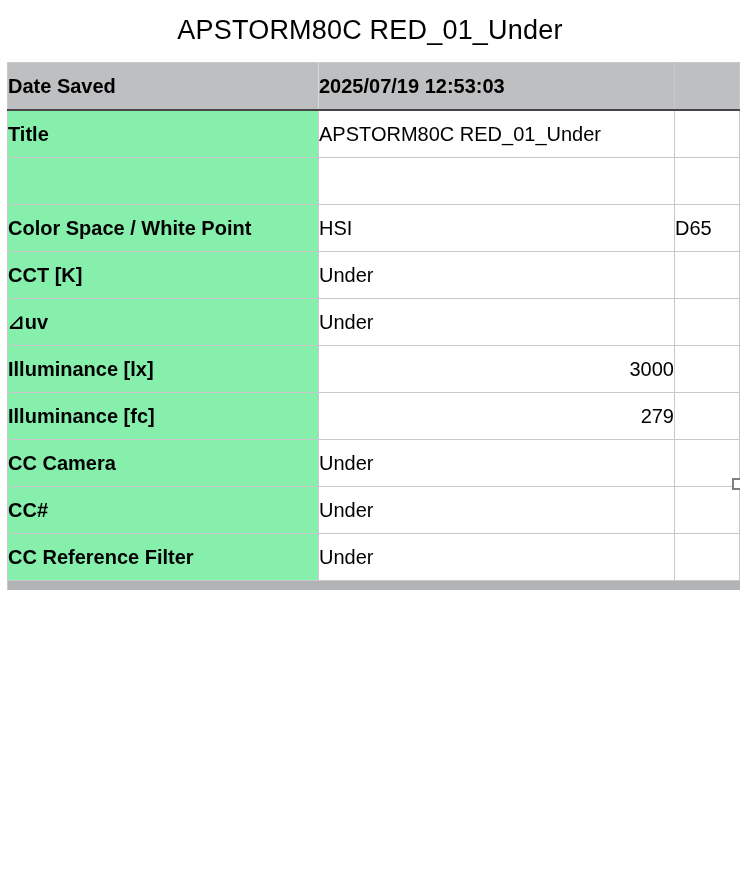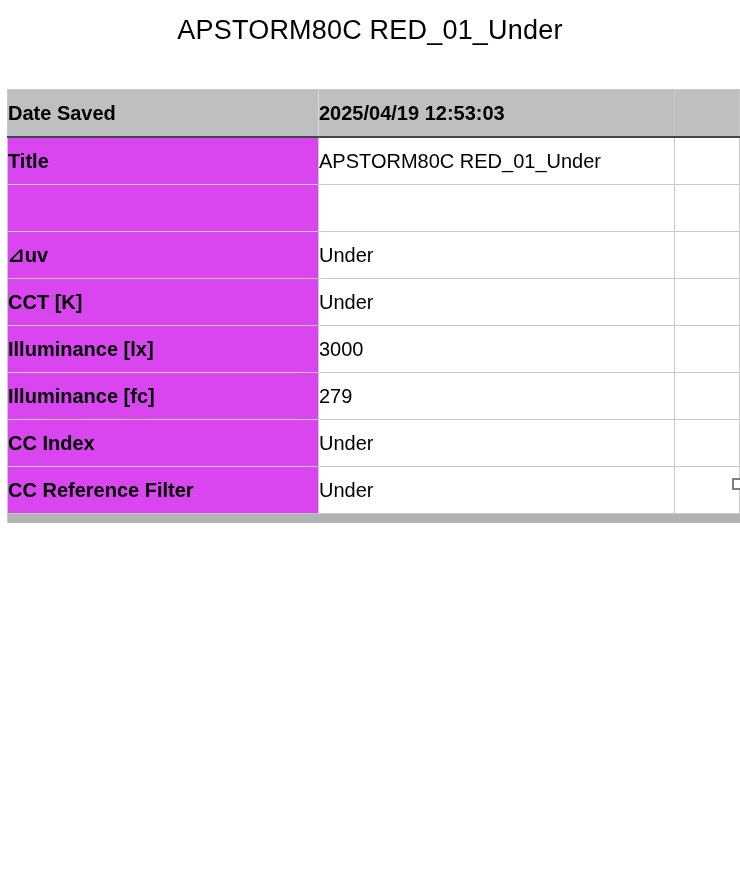--- a/index.html
+++ b/index.html
@@ -31,43 +31,43 @@
   .table-wrap {
     position: absolute;
     top: 62px;
     left: 7px;
     width: 732px;
   }
   table.meas {
     border-collapse: collapse;
     table-layout: fixed;
     width: 732px;
-    margin-top: 27px;
   }
   table.meas td {
     height: 46px;
     border: 1px solid #c8c8ca;
     font-size: 20px;
     vertical-align: middle;
     padding: 0;
     overflow: hidden;
     white-space: nowrap;
   }
   td.c1 {
-    background: #d946ef;
+    background: #86efac;
     font-weight: 700;
     padding-left: 10px;
     border-right: 2px solid #464648;
   }
   td.c2 {
     background: #ffffff;
     padding-left: 12px;
     padding-right: 10px;
   }
   td.c2.num {
+    text-align: right;
   }
   td.c3 {
     background: #ffffff;
     padding-left: 9px;
     padding-right: 2px;
   }
   tr.header td {
     background: #bebfc1;
     font-weight: 700;
     border-bottom: 2px solid #464648;
@@ -103,55 +103,65 @@
   <div class="table-wrap">
     <table class="meas">
       <colgroup>
         <col style="width:311px">
         <col style="width:356px">
         <col style="width:65px">
       </colgroup>
       <tbody>
         <tr class="header">
           <td class="c1">Date Saved</td>
-          <td class="c2">2025/04/19 12:53:03</td>
+          <td class="c2">2025/07/19 12:53:03</td>
           <td class="c3"></td>
         </tr>
       <tr class="row">
     <td class="c1">Title</td>
     <td class="c2">APSTORM80C RED_01_Under</td>
     <td class="c3"></td>
   </tr>
           <tr class="row">
     <td class="c1"></td>
     <td class="c2"></td>
     <td class="c3"></td>
   </tr>
           <tr class="row">
-    <td class="c1">⊿uv</td>
+    <td class="c1">Color Space / White Point</td>
+    <td class="c2">HSI</td>
+    <td class="c3">D65</td>
+  </tr>
+          <tr class="row">
+    <td class="c1">CCT [K]</td>
     <td class="c2">Under</td>
     <td class="c3"></td>
   </tr>
           <tr class="row">
-    <td class="c1">CCT [K]</td>
+    <td class="c1">⊿uv</td>
     <td class="c2">Under</td>
     <td class="c3"></td>
   </tr>
           <tr class="row">
     <td class="c1">Illuminance [lx]</td>
     <td class="c2 num">3000</td>
     <td class="c3"></td>
   </tr>
           <tr class="row">
     <td class="c1">Illuminance [fc]</td>
     <td class="c2 num">279</td>
     <td class="c3"></td>
   </tr>
           <tr class="row">
-    <td class="c1">CC Index</td>
+    <td class="c1">CC Camera</td>
+    <td class="c2">Under</td>
+    <td class="c3"></td>
+  </tr>
+          <tr class="row">
+    <td class="c1">CC#</td>
     <td class="c2">Under</td>
     <td class="c3"></td>
   </tr>
           <tr class="row">
     <td class="c1">CC Reference Filter</td>
     <td class="c2">Under</td>
     <td class="c3"></td>
   </tr>
         </tbody>
     </table>

